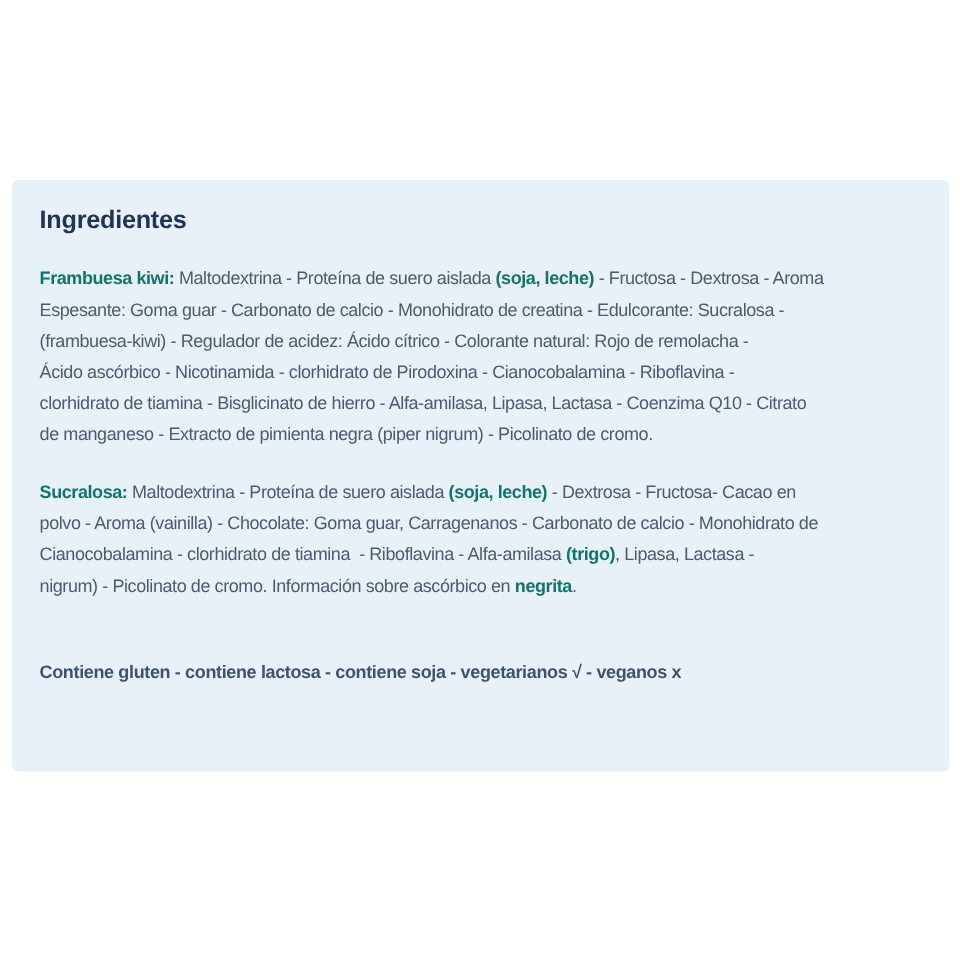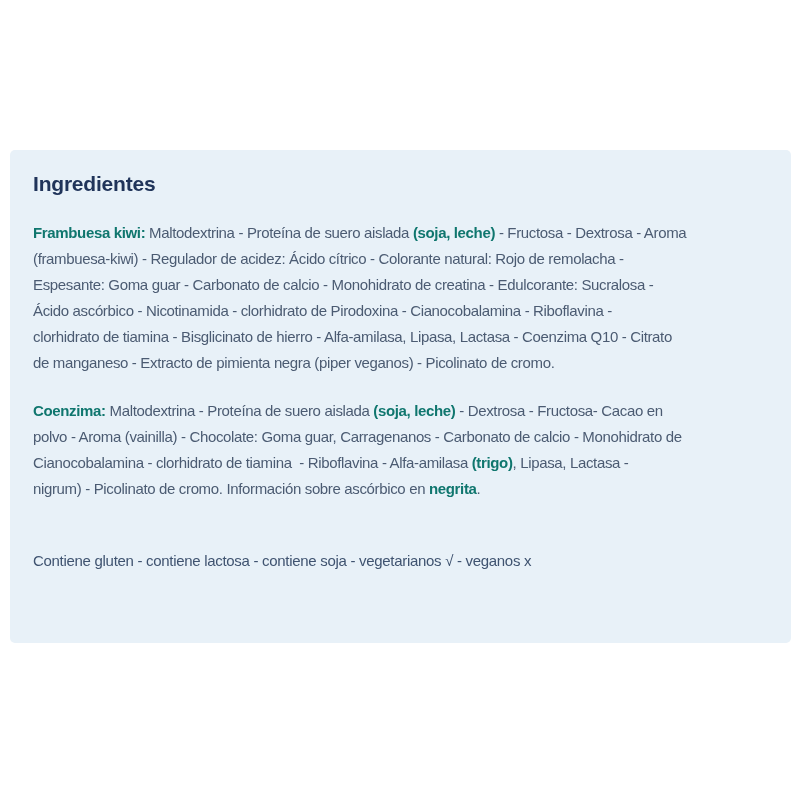--- a/index.html
+++ b/index.html
@@ -43,40 +43,40 @@
   }
   .line .bold {
     font-weight: 700;
     color: #0f766e;
   }
   .allergen-line {
     margin-top: 46px;
     white-space: pre;
     font-size: 15px;
     line-height: 26px;
-    font-weight: 400;
+    font-weight: 700;
     color: #3f5370;
     letter-spacing: -0.3px;
   }
 </style>
 </head>
 <body>
 
 <section class="panel">
   <h2 class="title">Ingredientes</h2>
   <div>
       <div class="paragraph">
         <div class="line"><span class="bold">Frambuesa kiwi:</span><span> Maltodextrina - Proteína de suero aislada </span><span class="bold">(soja, leche)</span><span> - Fructosa - Dextrosa - Aroma</span></div>
+        <div class="line"><span>Espesante: Goma guar - Carbonato de calcio - Monohidrato de creatina - Edulcorante: Sucralosa -</span></div>
         <div class="line"><span>(frambuesa-kiwi) - Regulador de acidez: Ácido cítrico - Colorante natural: Rojo de remolacha -</span></div>
-        <div class="line"><span>Espesante: Goma guar - Carbonato de calcio - Monohidrato de creatina - Edulcorante: Sucralosa -</span></div>
         <div class="line"><span>Ácido ascórbico - Nicotinamida - clorhidrato de Pirodoxina - Cianocobalamina - Riboflavina -</span></div>
         <div class="line"><span>clorhidrato de tiamina - Bisglicinato de hierro - Alfa-amilasa, Lipasa, Lactasa - Coenzima Q10 - Citrato</span></div>
-        <div class="line"><span>de manganeso - Extracto de pimienta negra (piper veganos) - Picolinato de cromo.</span></div>
+        <div class="line"><span>de manganeso - Extracto de pimienta negra (piper nigrum) - Picolinato de cromo.</span></div>
       </div>
       <div class="paragraph">
-        <div class="line"><span class="bold">Coenzima:</span><span> Maltodextrina - Proteína de suero aislada </span><span class="bold">(soja, leche)</span><span> - Dextrosa - Fructosa- Cacao en</span></div>
+        <div class="line"><span class="bold">Sucralosa:</span><span> Maltodextrina - Proteína de suero aislada </span><span class="bold">(soja, leche)</span><span> - Dextrosa - Fructosa- Cacao en</span></div>
         <div class="line"><span>polvo - Aroma (vainilla) - Chocolate: Goma guar, Carragenanos - Carbonato de calcio - Monohidrato de</span></div>
         <div class="line"><span>Cianocobalamina - clorhidrato de tiamina  - Riboflavina - Alfa-amilasa </span><span class="bold">(trigo)</span><span>, Lipasa, Lactasa -</span></div>
         <div class="line"><span>nigrum) - Picolinato de cromo. Información sobre ascórbico en </span><span class="bold">negrita</span><span>.</span></div>
       </div>
     </div>
   <div class="allergen-line">Contiene gluten - contiene lactosa - contiene soja - vegetarianos √ - veganos x</div>
 </section>
 
 </body></html>

